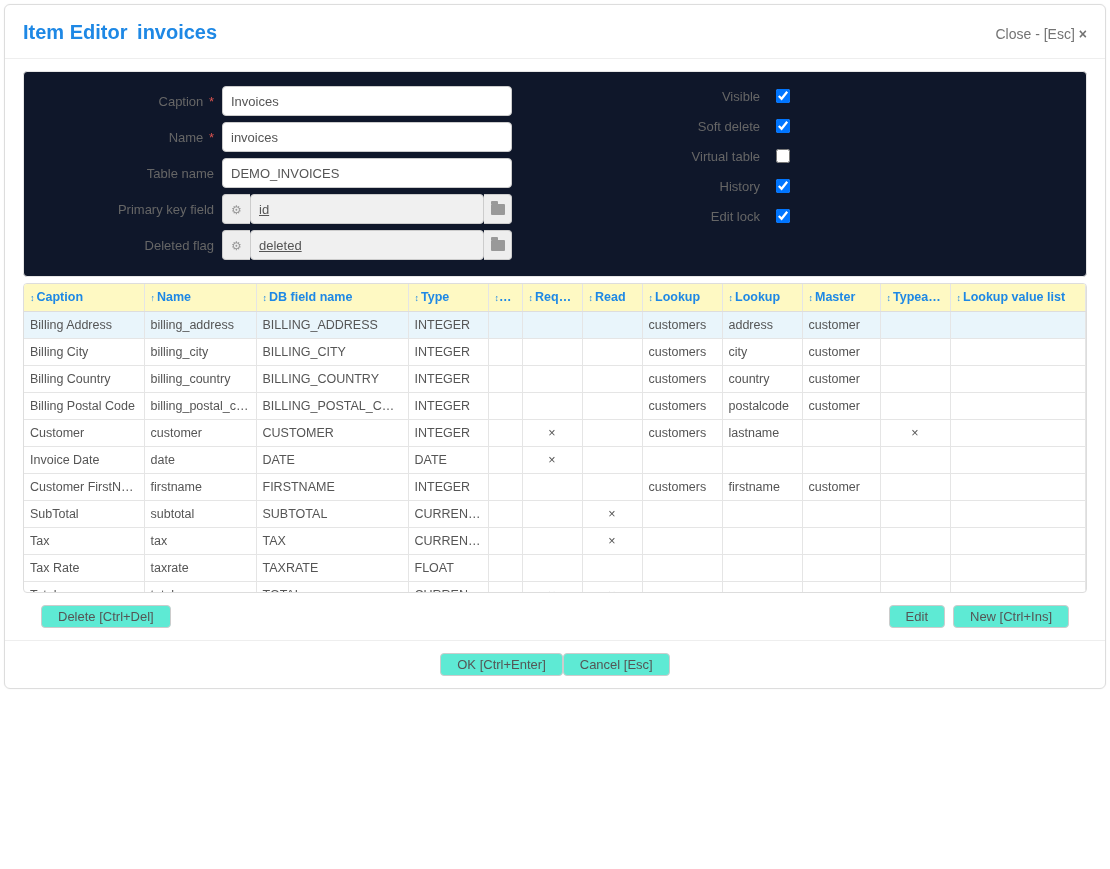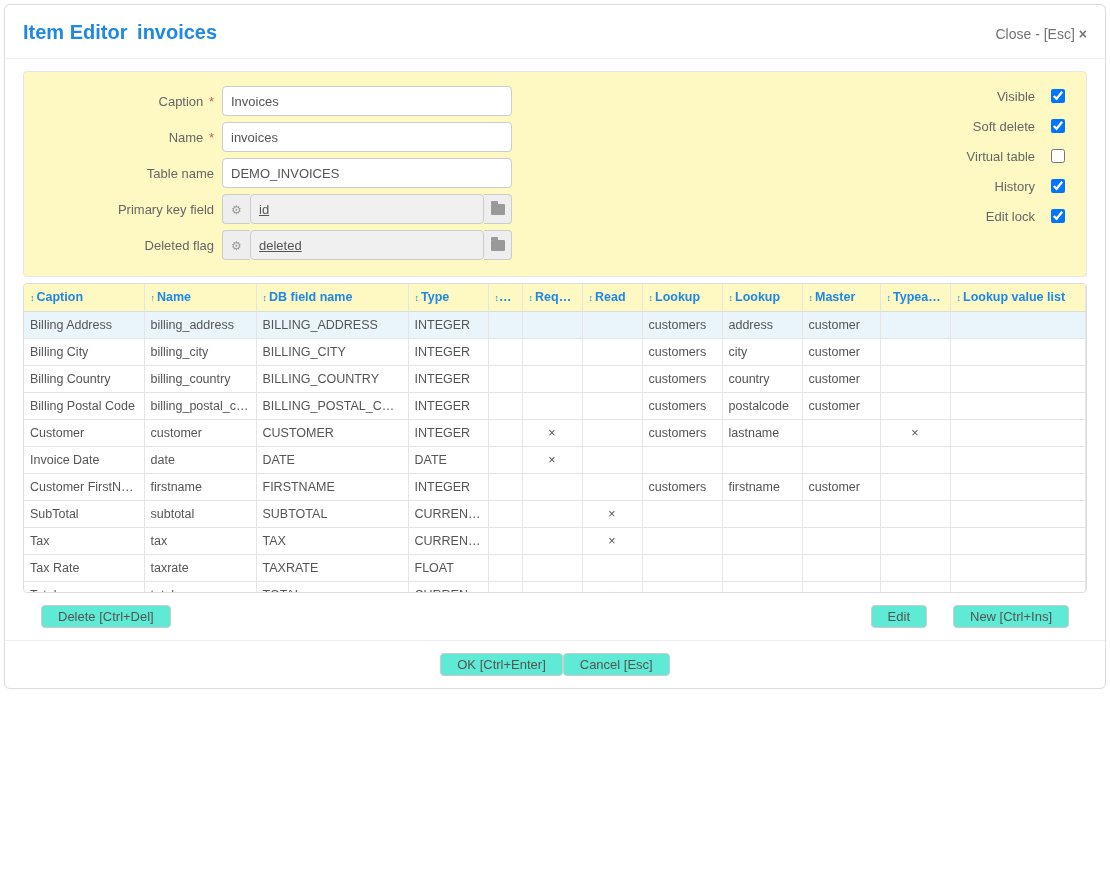--- a/index.html
+++ b/index.html
@@ -49,21 +49,21 @@
 
   .dialog-body {
     flex: 1;
     padding: 12px 18px 0 18px;
     display: flex;
     flex-direction: column;
     overflow: hidden;
   }
 
   .form-panel {
-    background: #fef9c3;
+    background: #0f172a;
     border: 1px solid #e6e6e6;
     border-radius: 4px;
     padding: 14px 18px 10px 18px;
     margin-bottom: 4px;
   }
   .form-columns {
     display: flex;
     gap: 30px;
   }
   .form-col-left { width: 470px; }
@@ -108,21 +108,20 @@
     font-size: 13px;
   }
   .input-addon.left { border-radius: 4px 0 0 4px; border-right: none; }
   .input-addon.right { border-radius: 0 4px 4px 0; border-left: none; }
   .input-group .form-input { border-radius: 4px; background: #f0f0f0; text-decoration: underline; }
 
   .check-row {
     display: flex;
     align-items: center;
     margin-bottom: 10px;
-    justify-content: flex-end;
   }
   .check-row .chk-label {
     width: 230px;
     text-align: right;
     padding-right: 12px;
     color: #666;
   }
   .chkbox {
     width: 14px; height: 14px;
   }
@@ -178,21 +177,21 @@
   }
   .btn {
     background: #5eead4;
     border: 1px solid #ccc;
     border-radius: 4px;
     padding: 3px 16px;
     font-size: 13px;
     color: #555;
     cursor: pointer;
   }
-  .footer-right { display: flex; gap: 26px; }
+  .footer-right { display: flex; gap: 8px; }
 
   
   .icon-cog::before { content: "\2699"; font-size: 12px; color: #999; }
   .icon-folder {
     display: inline-block;
     width: 14px; height: 11px;
     background: #999;
     position: relative;
     border-radius: 1px;
   }

